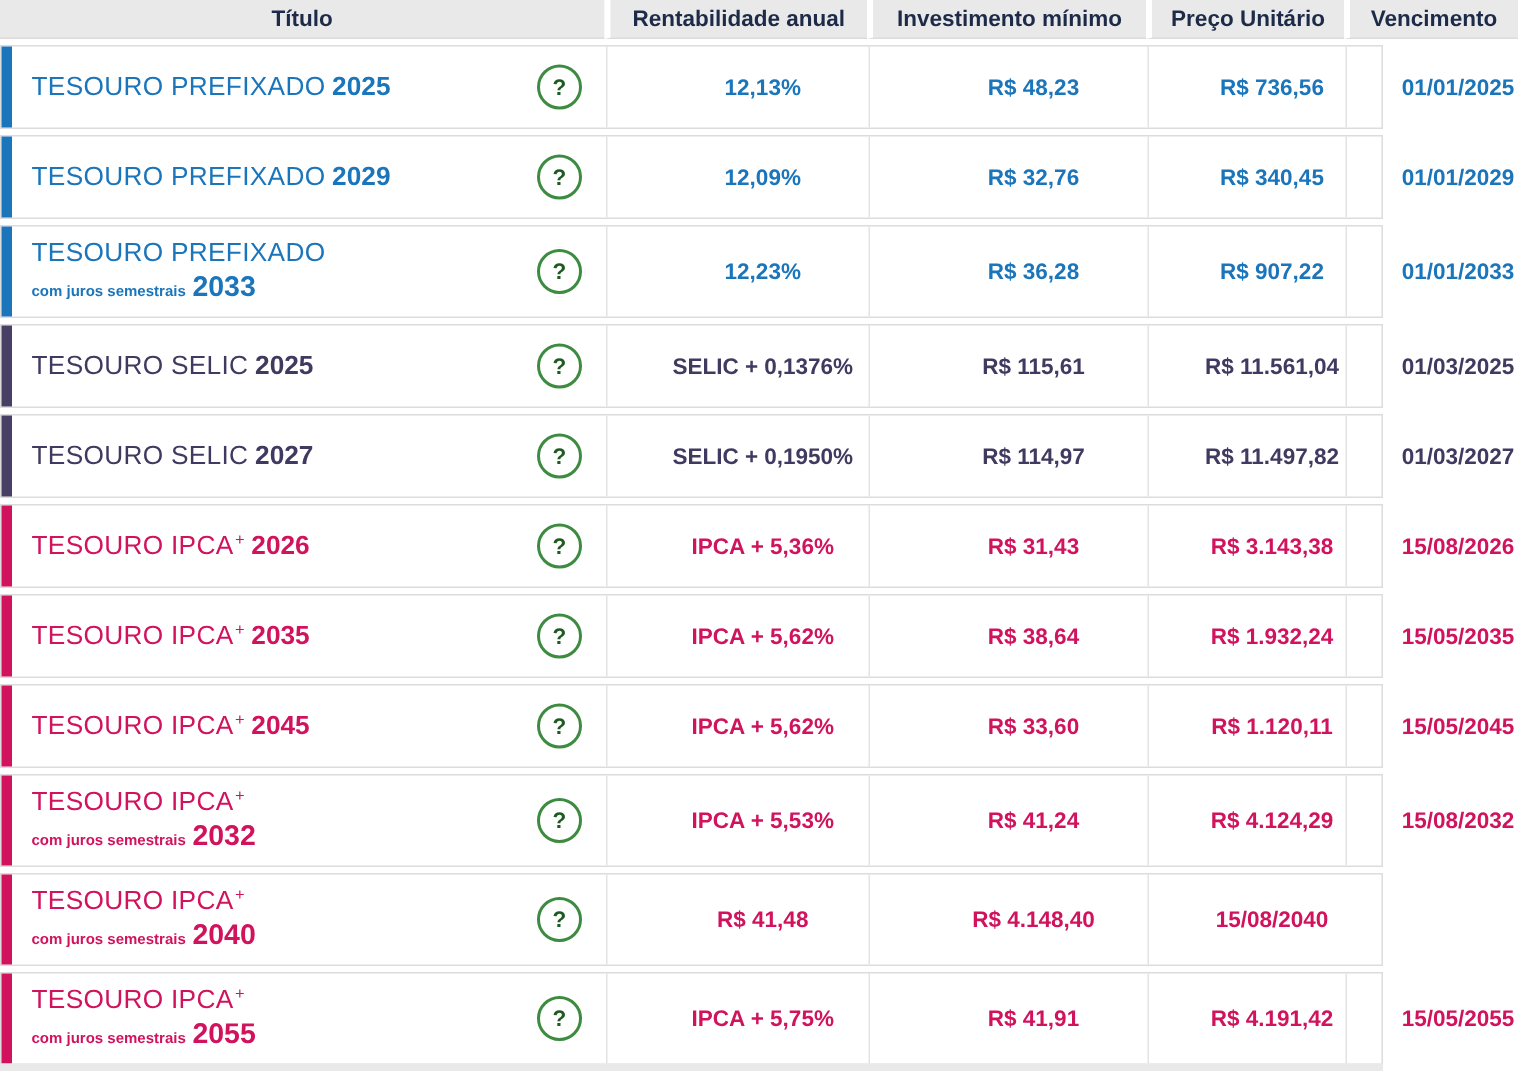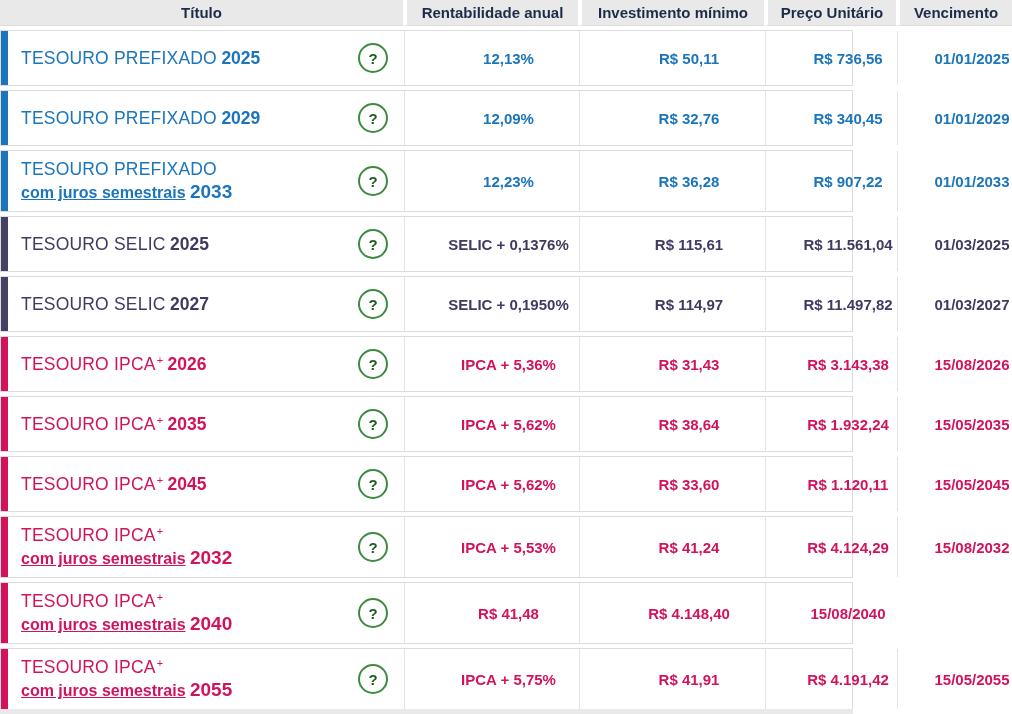--- a/index.html
+++ b/index.html
@@ -3,21 +3,21 @@
 <meta charset="utf-8">
 <style>
   * { margin: 0; padding: 0; box-sizing: border-box; }
   html, body { background: #ffffff; }
   body {
     font-family: "Liberation Sans", sans-serif;
     width: 1012px;
     height: 714px;
     overflow: hidden;
   }
-  .page { width: 853px; height: 714px; position: relative; background: #fff; }
+  .page { width: 922px; height: 714px; position: relative; background: #fff; }
 
   
   .grid {
     display: grid;
     grid-template-columns: 403px 175px 186px 132px 116px;
   }
 
   
   .table-header { height: 26px; margin-bottom: 4px; }
   .header-cell {
@@ -68,24 +68,23 @@
     top: -6px;
     margin-left: 1px;
   }
   .bond-year-inline {
     font-size: 17.5px;
     font-weight: bold;
     color: var(--text);
   }
   .subtitle-line { margin-top: 1px; }
   .bond-subtitle {
-    font-size: 16px;
-    font-weight: bold;
-    color: var(--text);
-    text-decoration: underline;
+    font-size: 10px;
+    font-weight: bold;
+    color: var(--text);
   }
   .bond-year-big {
     font-size: 19px;
     font-weight: bold;
     color: var(--text);
   }
 
   .help-button {
     flex: 0 0 auto;
     width: 30px; height: 30px;
@@ -147,21 +146,21 @@
             <span class="bond-name">TESOURO PREFIXADO</span>
             <span class="bond-year-inline">2025</span>
           </div>
 
         </div>
         <button class="help-button">
           <span>?</span>
         </button>
       </div>
       <div class="value-cell">12,13%</div>
-      <div class="value-cell">R$ 50,11</div>
+      <div class="value-cell">R$ 48,23</div>
       <div class="value-cell">R$ 736,56</div>
       <div class="value-cell">01/01/2025</div>
     </div>
 
     <div class="grid row theme-blue">
       <div class="title-cell">
         <span class="accent-bar"></span>
         <div class="bond-title">
           <div class="name-line">
             <span class="bond-name">TESOURO PREFIXADO</span>

